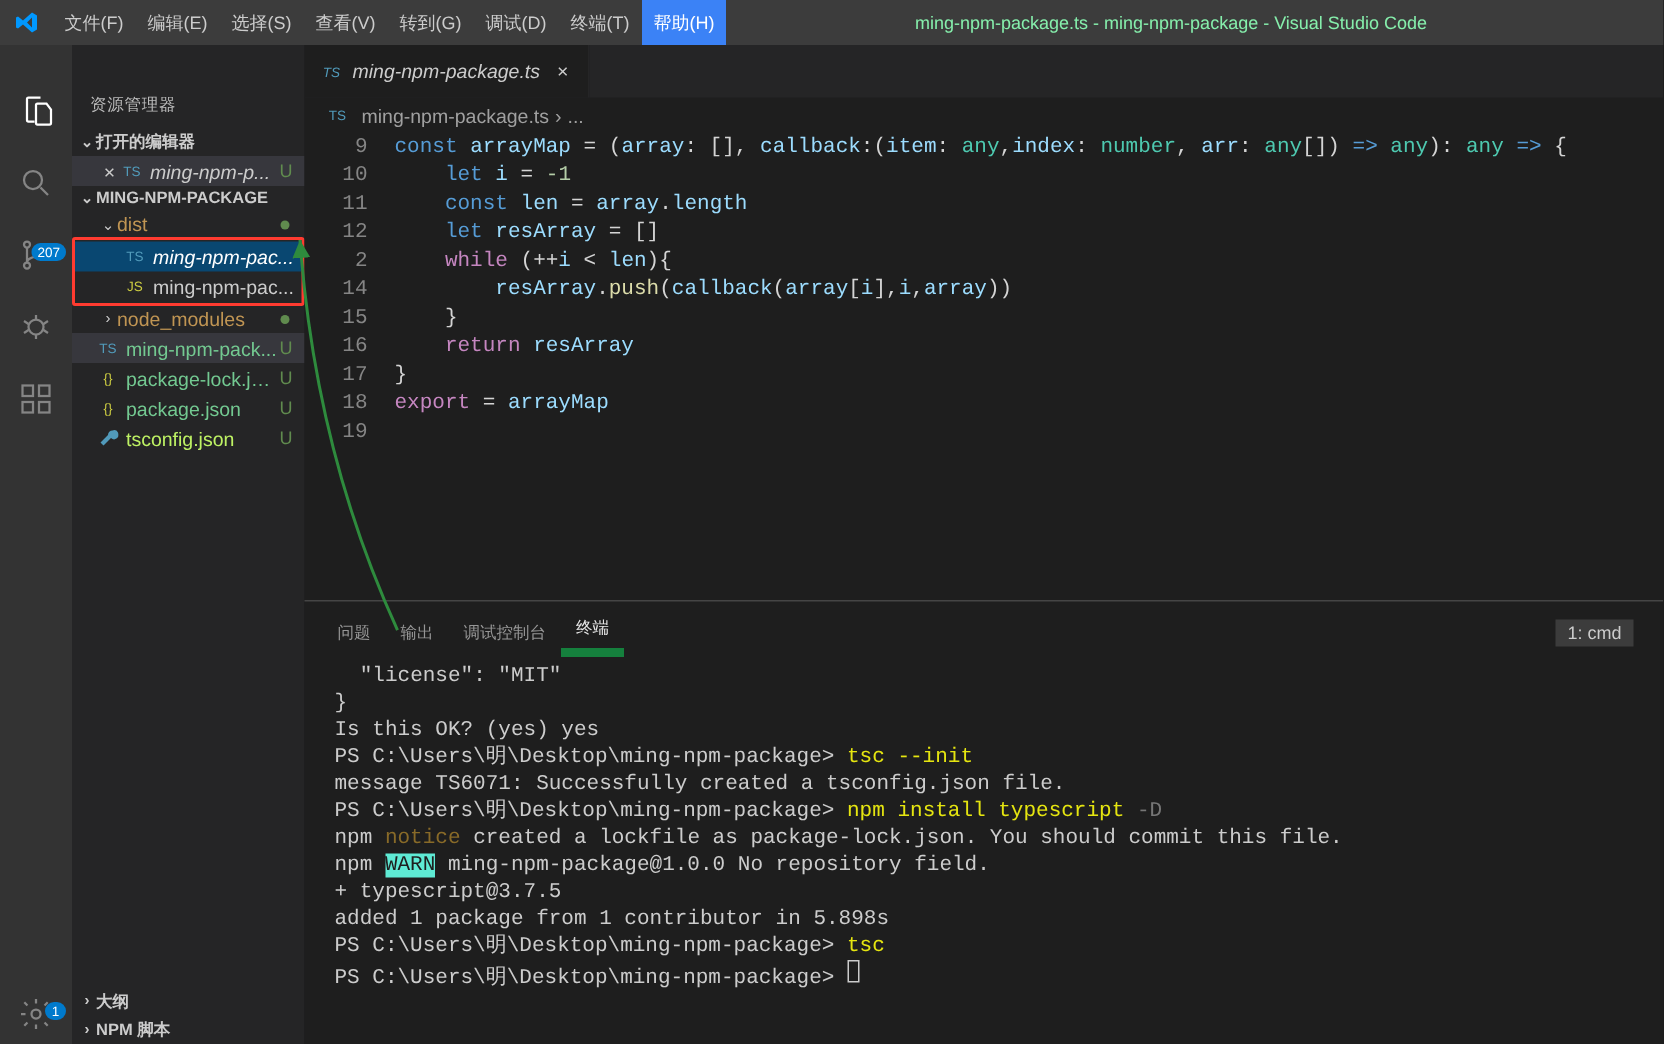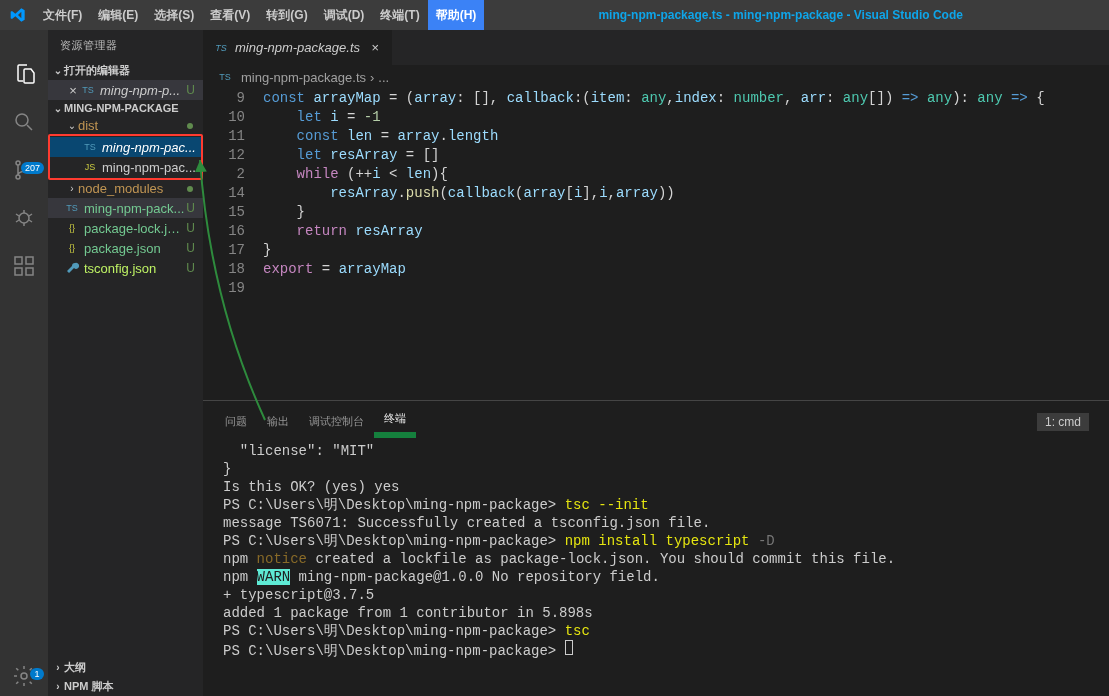--- a/index.html
+++ b/index.html
@@ -14,42 +14,41 @@
       display: flex;
       flex-direction: column;
     }
     
     .titlebar {
       height: 30px;
       background: #3c3c3c;
       display: flex;
       align-items: center;
       color: #cccccc;
-      font-weight: bold;
     }
     .titlebar .logo {
       width: 35px;
       display: flex;
       align-items: center;
       justify-content: center;
     }
     .titlebar .logo svg { width: 16px; height: 16px; }
     .menubar { display: flex; }
     .menubar-item {
       padding: 0 8px;
       line-height: 30px;
       cursor: default;
       font-size: 12px;
     }
     .menubar-item.active { background: #3b82f6; color: #fff; }
     .window-title {
       flex: 1;
       text-align: center;
       font-size: 12px;
-      color: #0ea5e9;
+      color: #86efac;
       padding-right: 80px;
       margin-left: 48px;
     }
 
     
     .main {
       flex: 1;
       display: flex;
       overflow: hidden;
     }
@@ -97,20 +96,21 @@
       background: #252526;
       display: flex;
       flex-direction: column;
       font-size: 13px;
     }
     .sidebar-title {
       padding: 8px 12px;
       font-size: 11px;
       color: #bbbbbb;
       letter-spacing: 0.5px;
+      margin-top: 24px;
     }
     .section-header {
       display: flex;
       align-items: center;
       padding: 2px 4px;
       font-size: 11px;
       font-weight: bold;
       color: #cccccc;
       cursor: default;
     }

